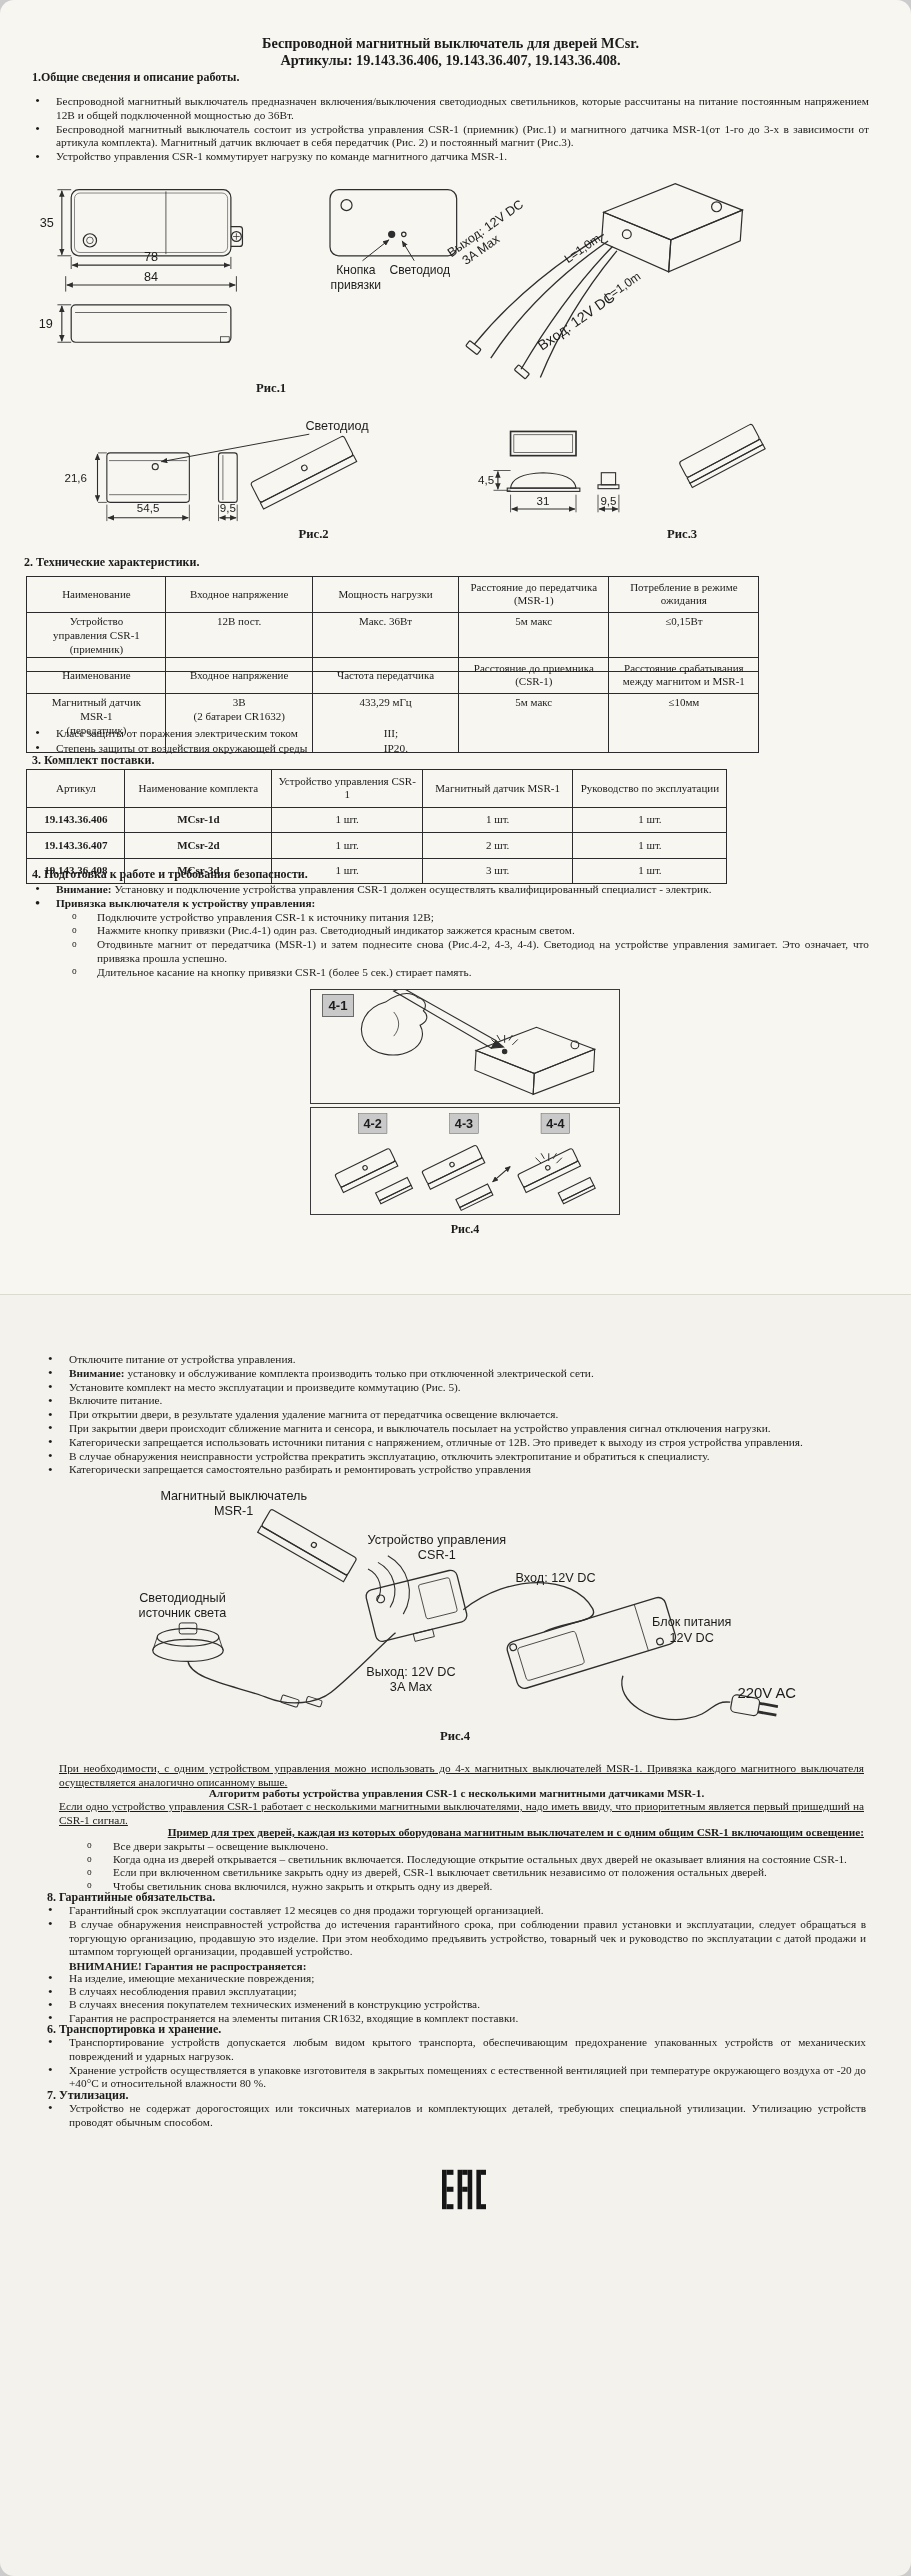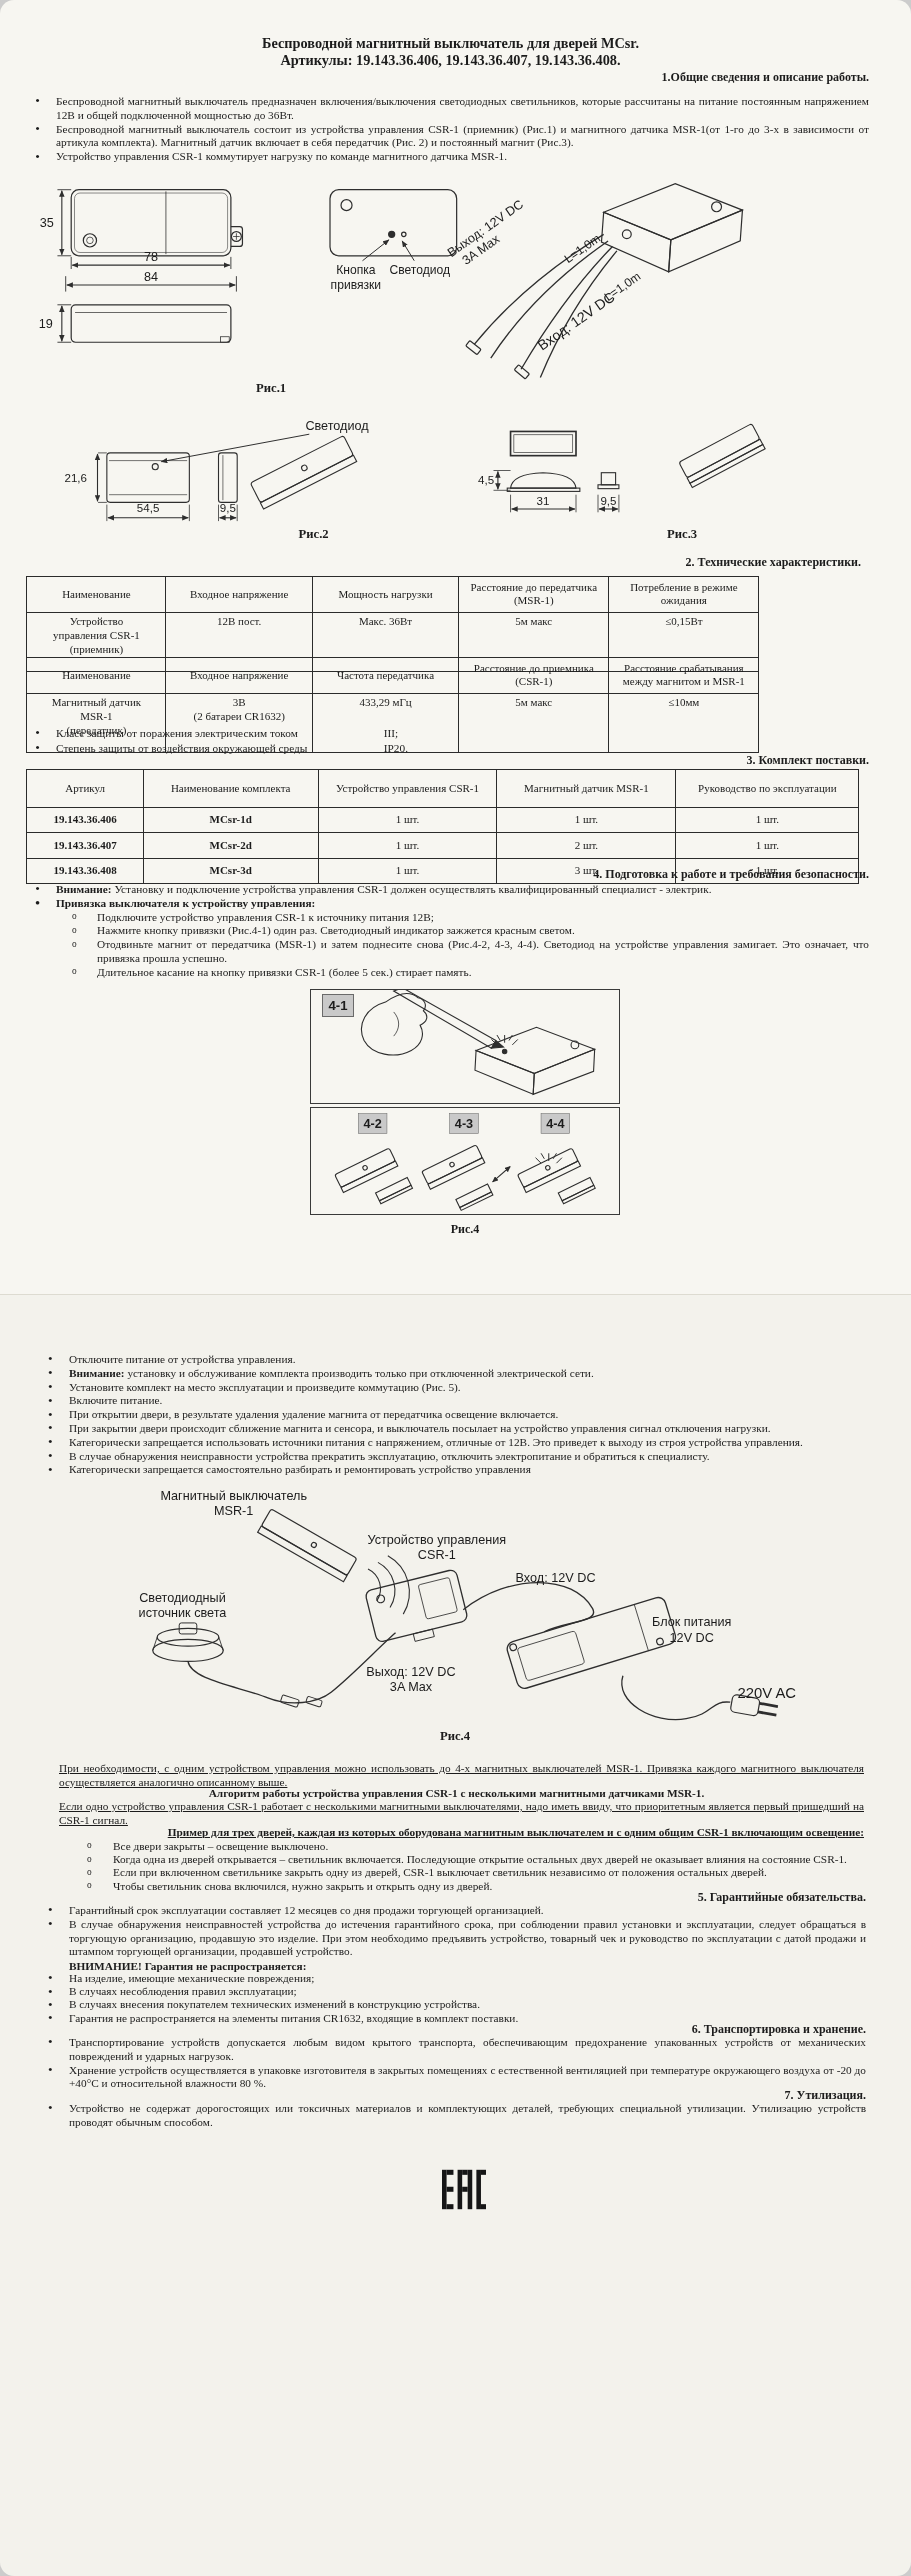--- a/index.html
+++ b/index.html
@@ -6,21 +6,21 @@
   .page{position:relative;width:911px;height:2576px;margin:0 auto;overflow:hidden;
         font-family:"Liberation Serif",serif;color:#1c1c1c;border-radius:14px;}
   .bg1{position:absolute;left:0;top:0;width:911px;height:1294px;background:#f7f6f1;}
   .bg2{position:absolute;left:0;top:1294px;width:911px;height:1282px;background:#f3f2ec;border-top:0.6px solid #dddbd1;box-sizing:border-box;}
   .abs{position:absolute;}
   .t-center{text-align:center;}
   .bold{font-weight:bold;}
   .u{text-decoration:underline;text-align:right;}
   .title-block{left:32px;width:837px;top:35px;}
   .title-line{font-size:14.3px;font-weight:bold;line-height:17px;text-align:center;}
-  .sec-head{font-size:12px;font-weight:bold;text-align:right;line-height:13.8px;}
+  .sec-head{font-size:12px;font-weight:bold;text-align:left;line-height:13.8px;}
   .body-txt{font-size:11.3px;line-height:13.8px;}
   ul{list-style:none;margin:0;padding:0;}
   ul.blt li{position:relative;padding-left:24px;text-align:justify;}
   ul.blt li::before{content:"\2022";position:absolute;left:3.3px;top:-0.6px;font-size:13.2px;}
   ul.sub li{position:relative;padding-left:65px;text-align:justify;}
   ul.sub li::before{content:"o";position:absolute;left:40px;top:-0.6px;font-size:9.4px;}
   ul.blt2 li{position:relative;padding-left:22px;text-align:justify;}
   ul.blt2 li::before{content:"\2022";position:absolute;left:1.1px;top:-0.6px;font-size:13.2px;}
   ul.sub2 li{position:relative;padding-left:66px;text-align:justify;}
   ul.sub2 li::before{content:"o";position:absolute;left:40px;top:-0.6px;font-size:9.4px;}
@@ -263,21 +263,21 @@
       </li>
       <li>
         <span class="plabel">Степень защиты от воздействия окружающей среды</span>
         <span>IP20.</span>
       </li>
     </ul>
   </div>
 
   <div class="abs sec-head" style="left:32px;top:754px;width:837px">3. Комплект поставки.</div>
 
-  <table class="abs t3" style="left:26.4px;top:769px;width:833px">
+  <table class="abs t3" style="left:26.4px;top:769px;width:701px">
     <colgroup>
         <col style="width:14%">
         <col style="width:21%">
         <col style="width:21.5%">
         <col style="width:21.5%">
         <col style="width:22%">
       </colgroup>
     <tbody>
         <tr>
       <th>Артикул</th>
@@ -481,21 +481,21 @@
   <div class="abs body-txt bold u" style="left:59px;top:1826px;width:805px">Пример для трех дверей, каждая из которых оборудована магнитным выключателем и с одним общим CSR-1 включающим освещение:</div>
   <div class="abs body-txt" style="left:47px;top:1840px;width:819px">
     <ul class="sub2" style="line-height:13.2px">
       <li><span>Все двери закрыты – освещение выключено.</span></li>
       <li><span>Когда одна из дверей открывается – светильник включается. Последующие открытие остальных двух дверей не оказывает влияния на состояние CSR-1.</span></li>
       <li><span>Если при включенном светильнике закрыть одну из дверей, CSR-1 выключает светильник независимо от положения остальных дверей.</span></li>
       <li><span>Чтобы светильник снова включился, нужно закрыть и открыть одну из дверей.</span></li>
     </ul>
   </div>
 
-  <div class="abs sec-head" style="left:47px;top:1891px;width:819px">5. Гарантийные обязательства.</div>
+  <div class="abs sec-head" style="left:47px;top:1891px;width:819px">8. Гарантийные обязательства.</div>
   <div class="abs body-txt" style="left:47px;top:1904px;width:819px">
     <ul class="blt2">
       <li><span>Гарантийный срок эксплуатации составляет 12 месяцев со дня продажи торгующей организацией.</span></li>
       <li><span>В случае обнаружения неисправностей устройства до истечения гарантийного срока, при соблюдении правил установки и эксплуатации, следует обращаться в торгующую организацию, продавшую это изделие. При этом необходимо предъявить устройство, товарный чек и руководство по эксплуатации с датой продажи и штампом торгующей организации, продавшей устройство.</span></li>
     </ul>
   </div>
   <div class="abs body-txt bold" style="left:69px;top:1960px;width:797px">ВНИМАНИЕ! Гарантия не распространяется:</div>
   <div class="abs body-txt" style="left:47px;top:1972px;width:819px">
     <ul class="blt2" style="line-height:13.2px">
       <li><span>На изделие, имеющие механические повреждения;</span></li>

